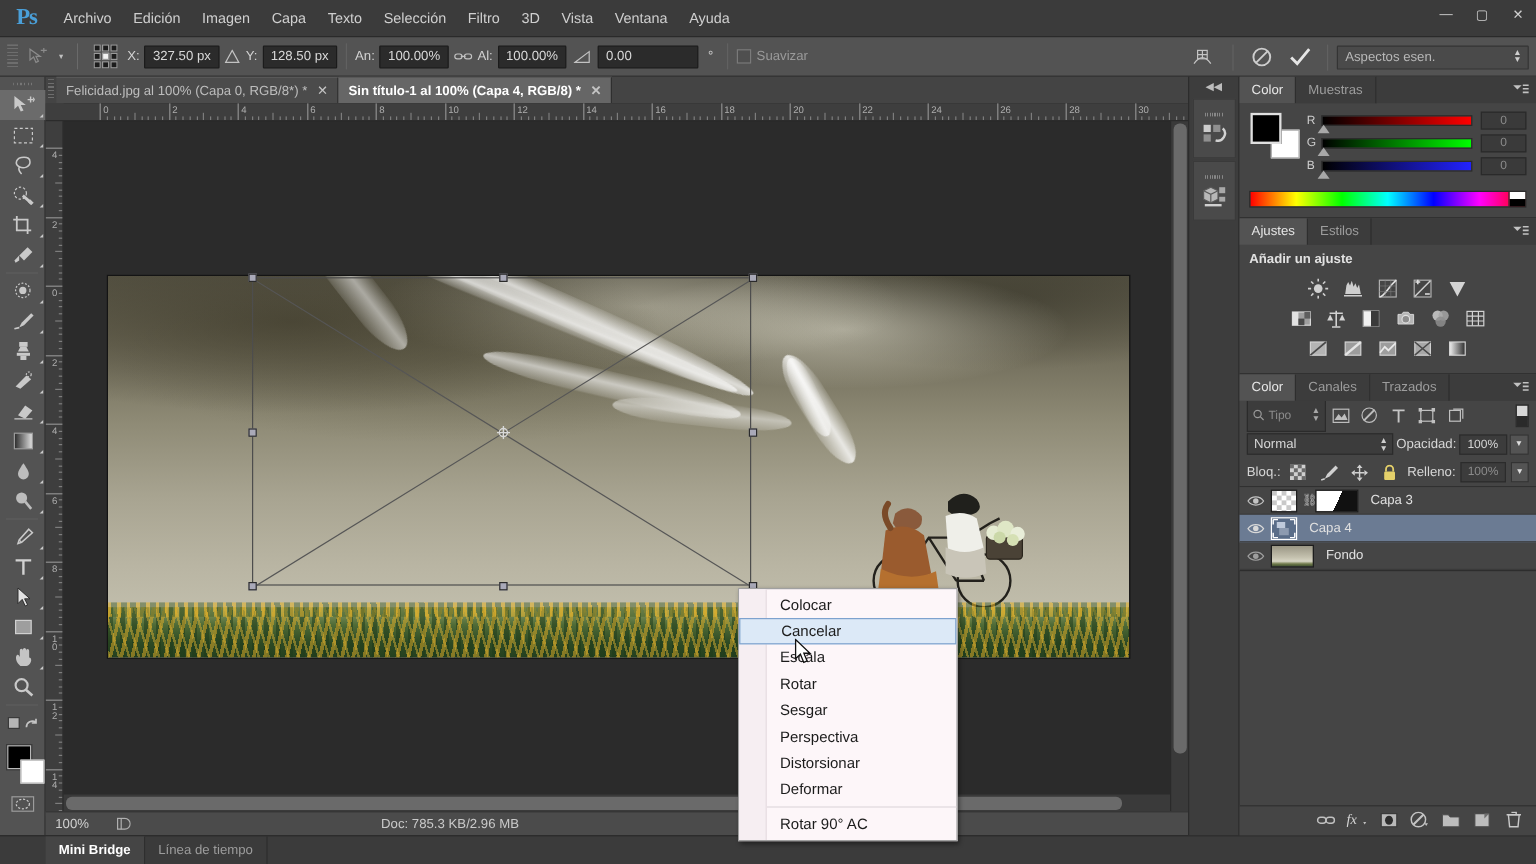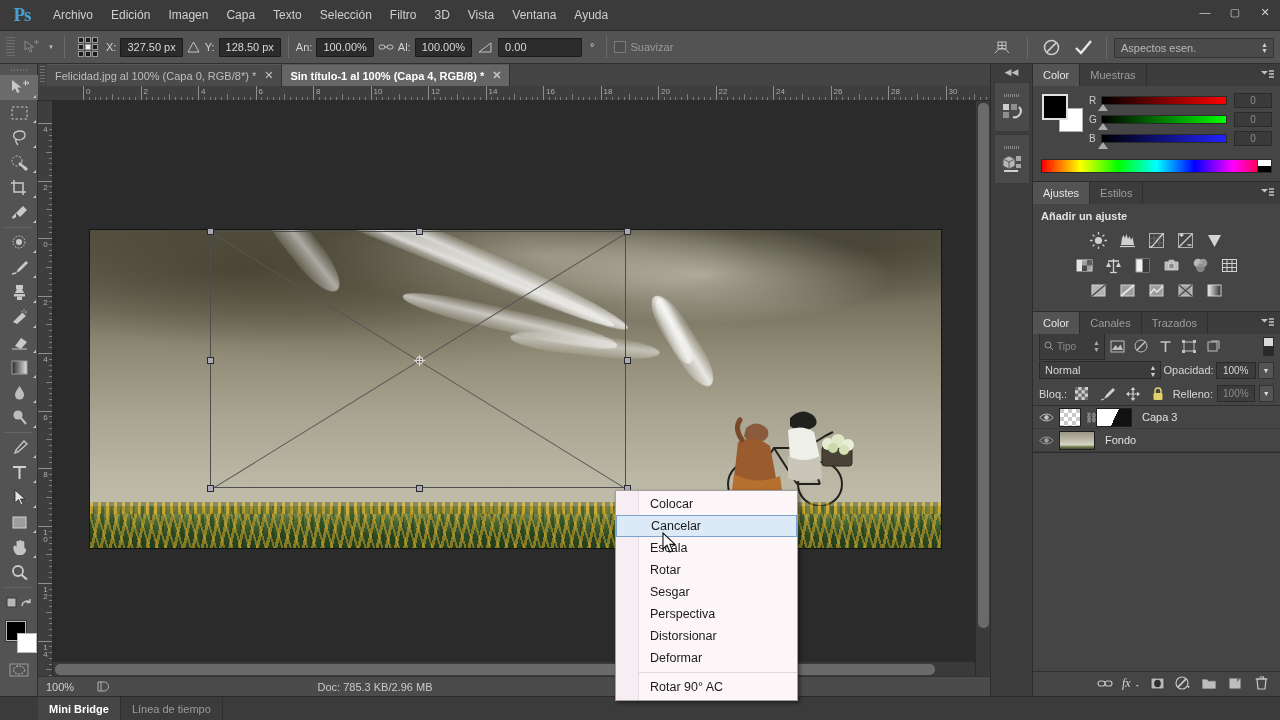--- a/index.html
+++ b/index.html
@@ -1230,20 +1230,38 @@
                 <path d="M1 5.5 C4 1 11 1 14 5.5 C11 10 4 10 1 5.5 Z" fill="none" stroke="#c4c4c4"></path>
                 <circle cx="7.5" cy="5.5" r="2.3" fill="#c4c4c4"></circle>
               </svg>
           </div>
           <div class="lthumb small" style="background:repeating-conic-gradient(#fff 0% 25%, #c9c9c9 0% 50%) 0 0/8px 8px;"></div>
           <div class="link-ico">⛓</div>
           <div class="lthumb" style="background:linear-gradient(115deg,#ffffff 0 52%,#111 52% 100%);"></div>
           <div class="lname">Capa 3</div>
         </div>
 
+        <div class="layerrow sel">
+          <div class="eye">
+            <svg width="15" height="11" viewBox="0 0 15 11">
+                <path d="M1 5.5 C4 1 11 1 14 5.5 C11 10 4 10 1 5.5 Z" fill="none" stroke="#d8d8d8"></path>
+                <circle cx="7.5" cy="5.5" r="2.3" fill="#d8d8d8"></circle>
+              </svg>
+          </div>
+          <div class="lthumb small" style="position:relative;background:#5a6d88;border:1px solid #fff;">
+            <svg width="20" height="17" viewBox="0 0 20 17" style="position:absolute;left:0;top:0">
+              <path d="M4 3 h7 v5 h-7 Z" fill="#bfcadb"></path>
+                <path d="M6 8 h8 v6 h-8 Z" fill="#8d9bb0"></path>
+              <g stroke="#ffffff" stroke-width="1.2" fill="none">
+                  <path d="M1 1 h4 M1 1 v4 M19 1 h-4 M19 1 v4 M1 16 h4 M1 16 v-4 M19 16 h-4 M19 16 v-4"></path>
+                </g>
+            </svg>
+          </div>
+          <div class="lname">Capa 4</div>
+        </div>
 
         <div class="layerrow">
           <div class="eye">
             <svg width="15" height="11" viewBox="0 0 15 11">
                 <path d="M1 5.5 C4 1 11 1 14 5.5 C11 10 4 10 1 5.5 Z" fill="none" stroke="#9e9e9e"></path>
                 <circle cx="7.5" cy="5.5" r="2.3" fill="#9e9e9e"></circle>
               </svg>
           </div>
           <div class="lthumb small" style="width:36px;background:linear-gradient(to bottom,#9a9685 0%,#c4c1ae 55%,#d7d5c4 75%,#6f7a4a 88%,#3f5030 100%);"></div>
           <div class="lname">Fondo</div>

